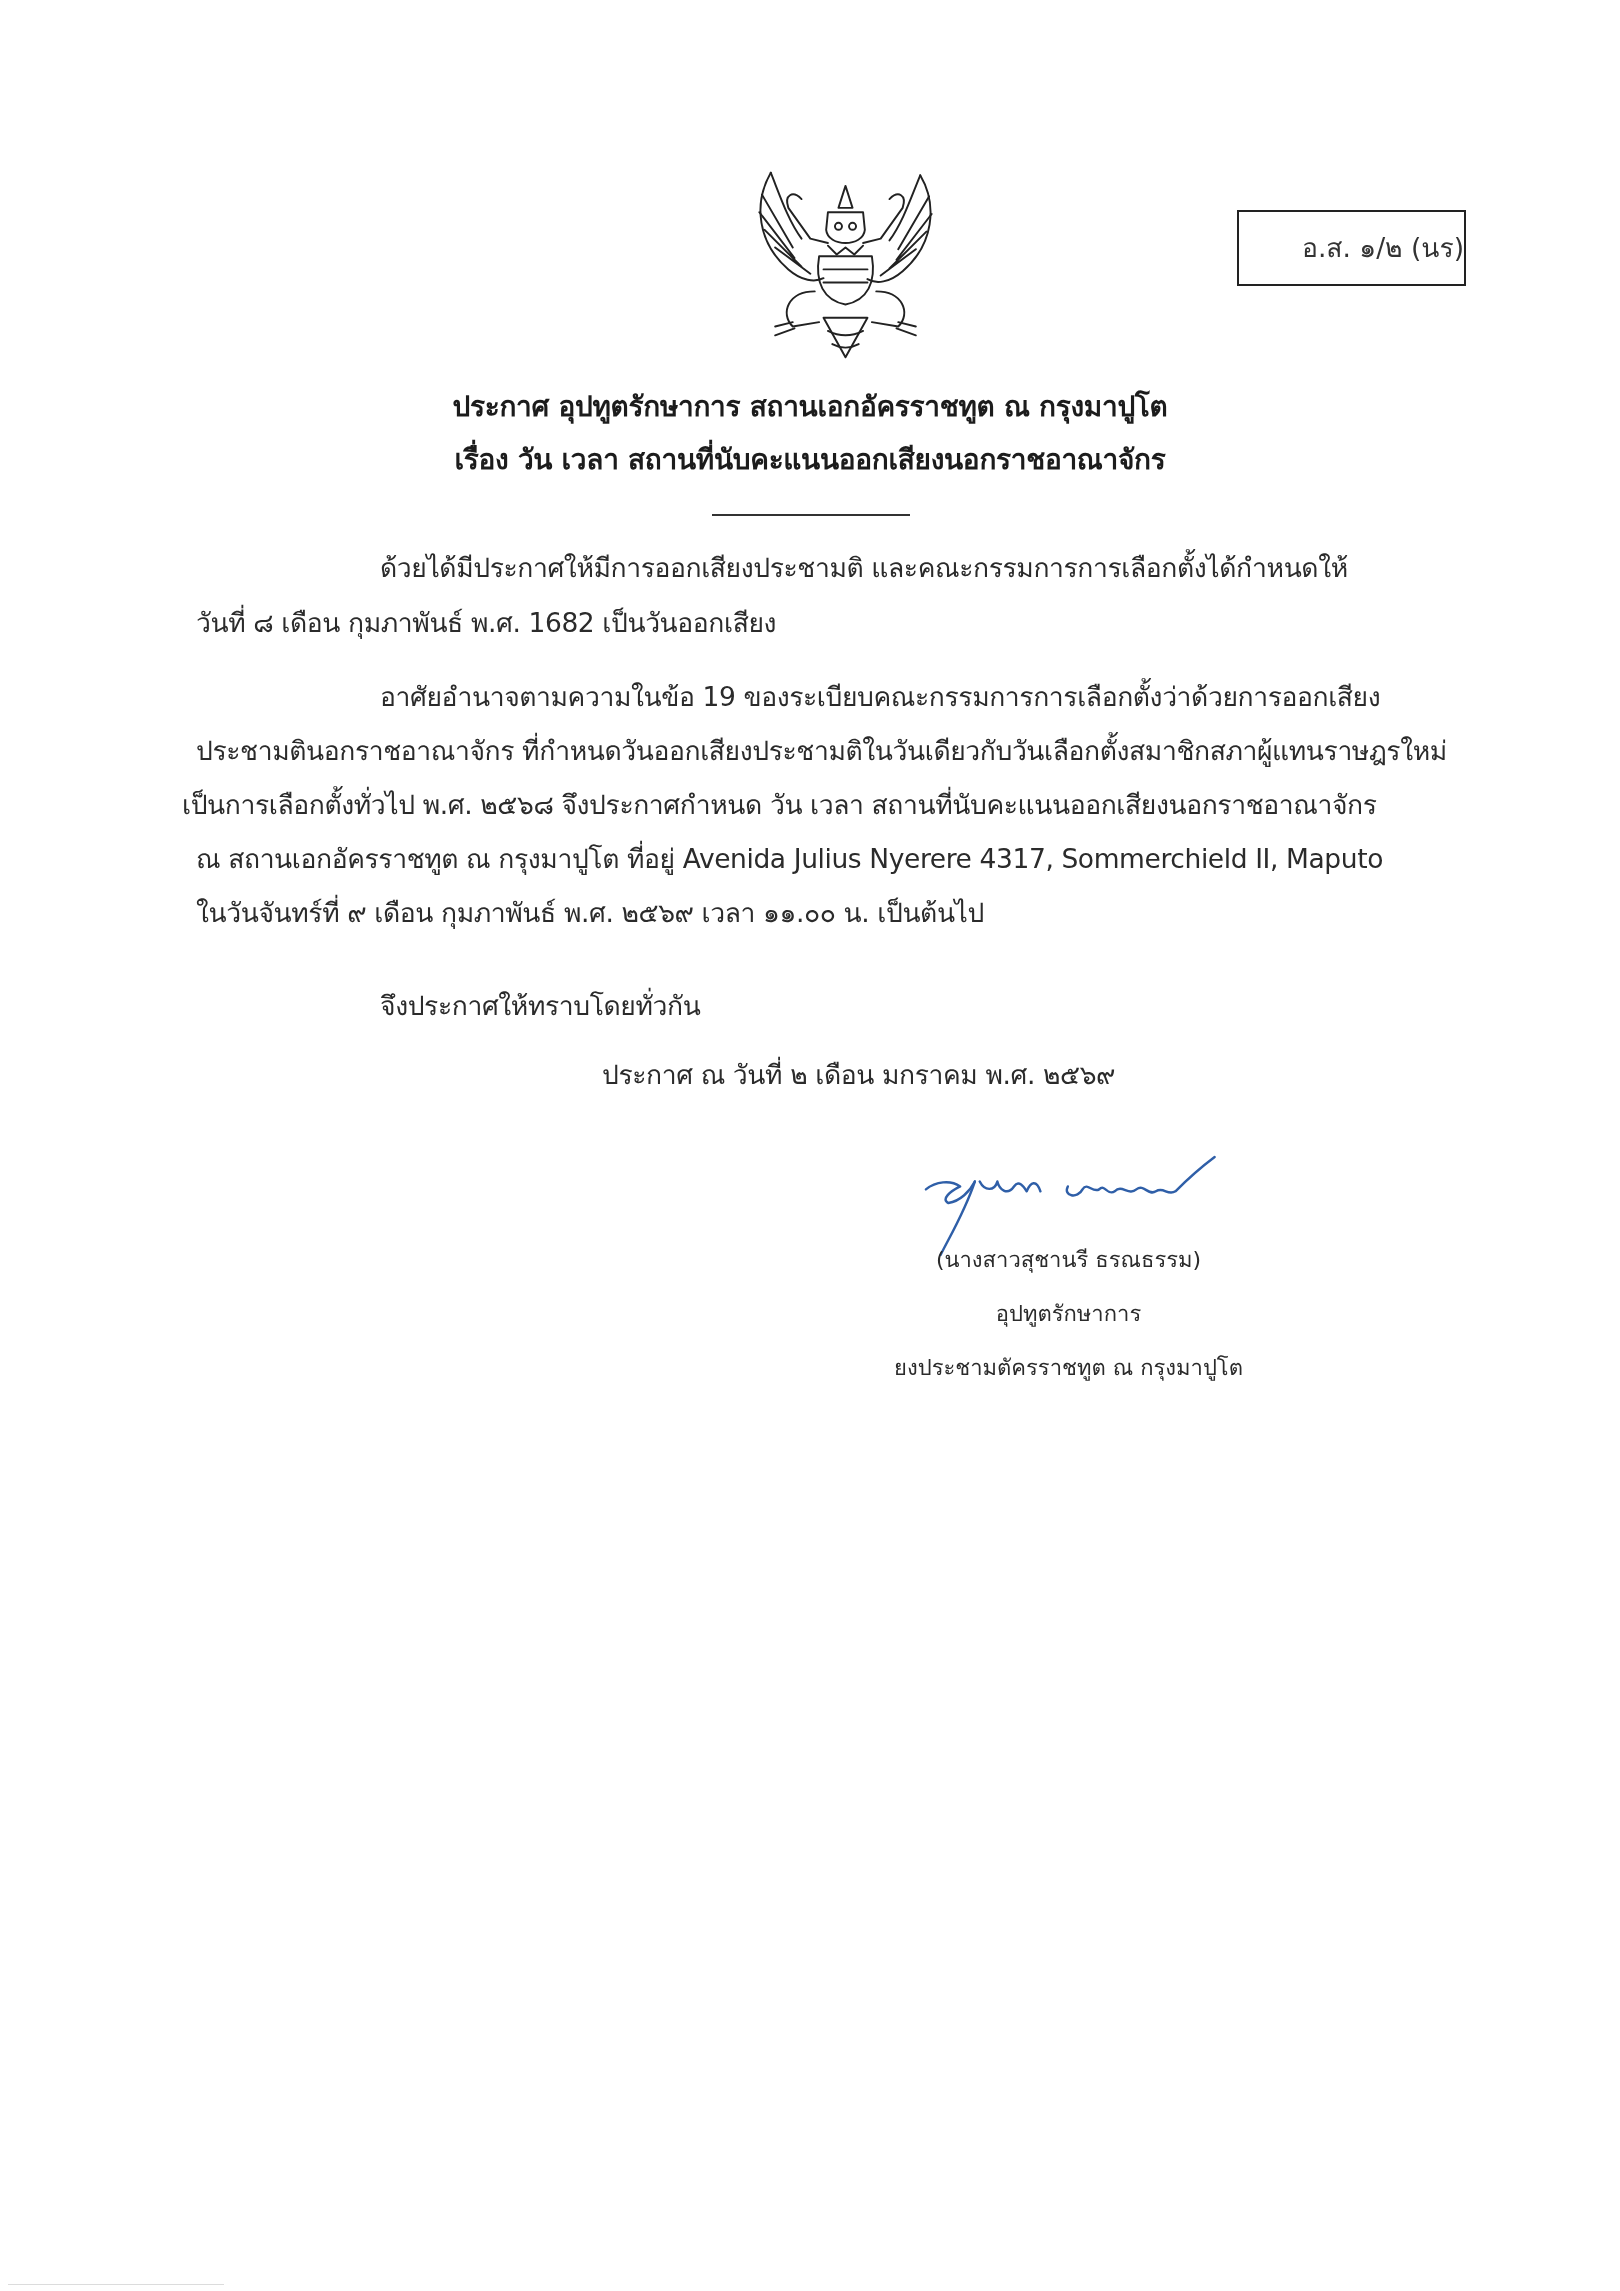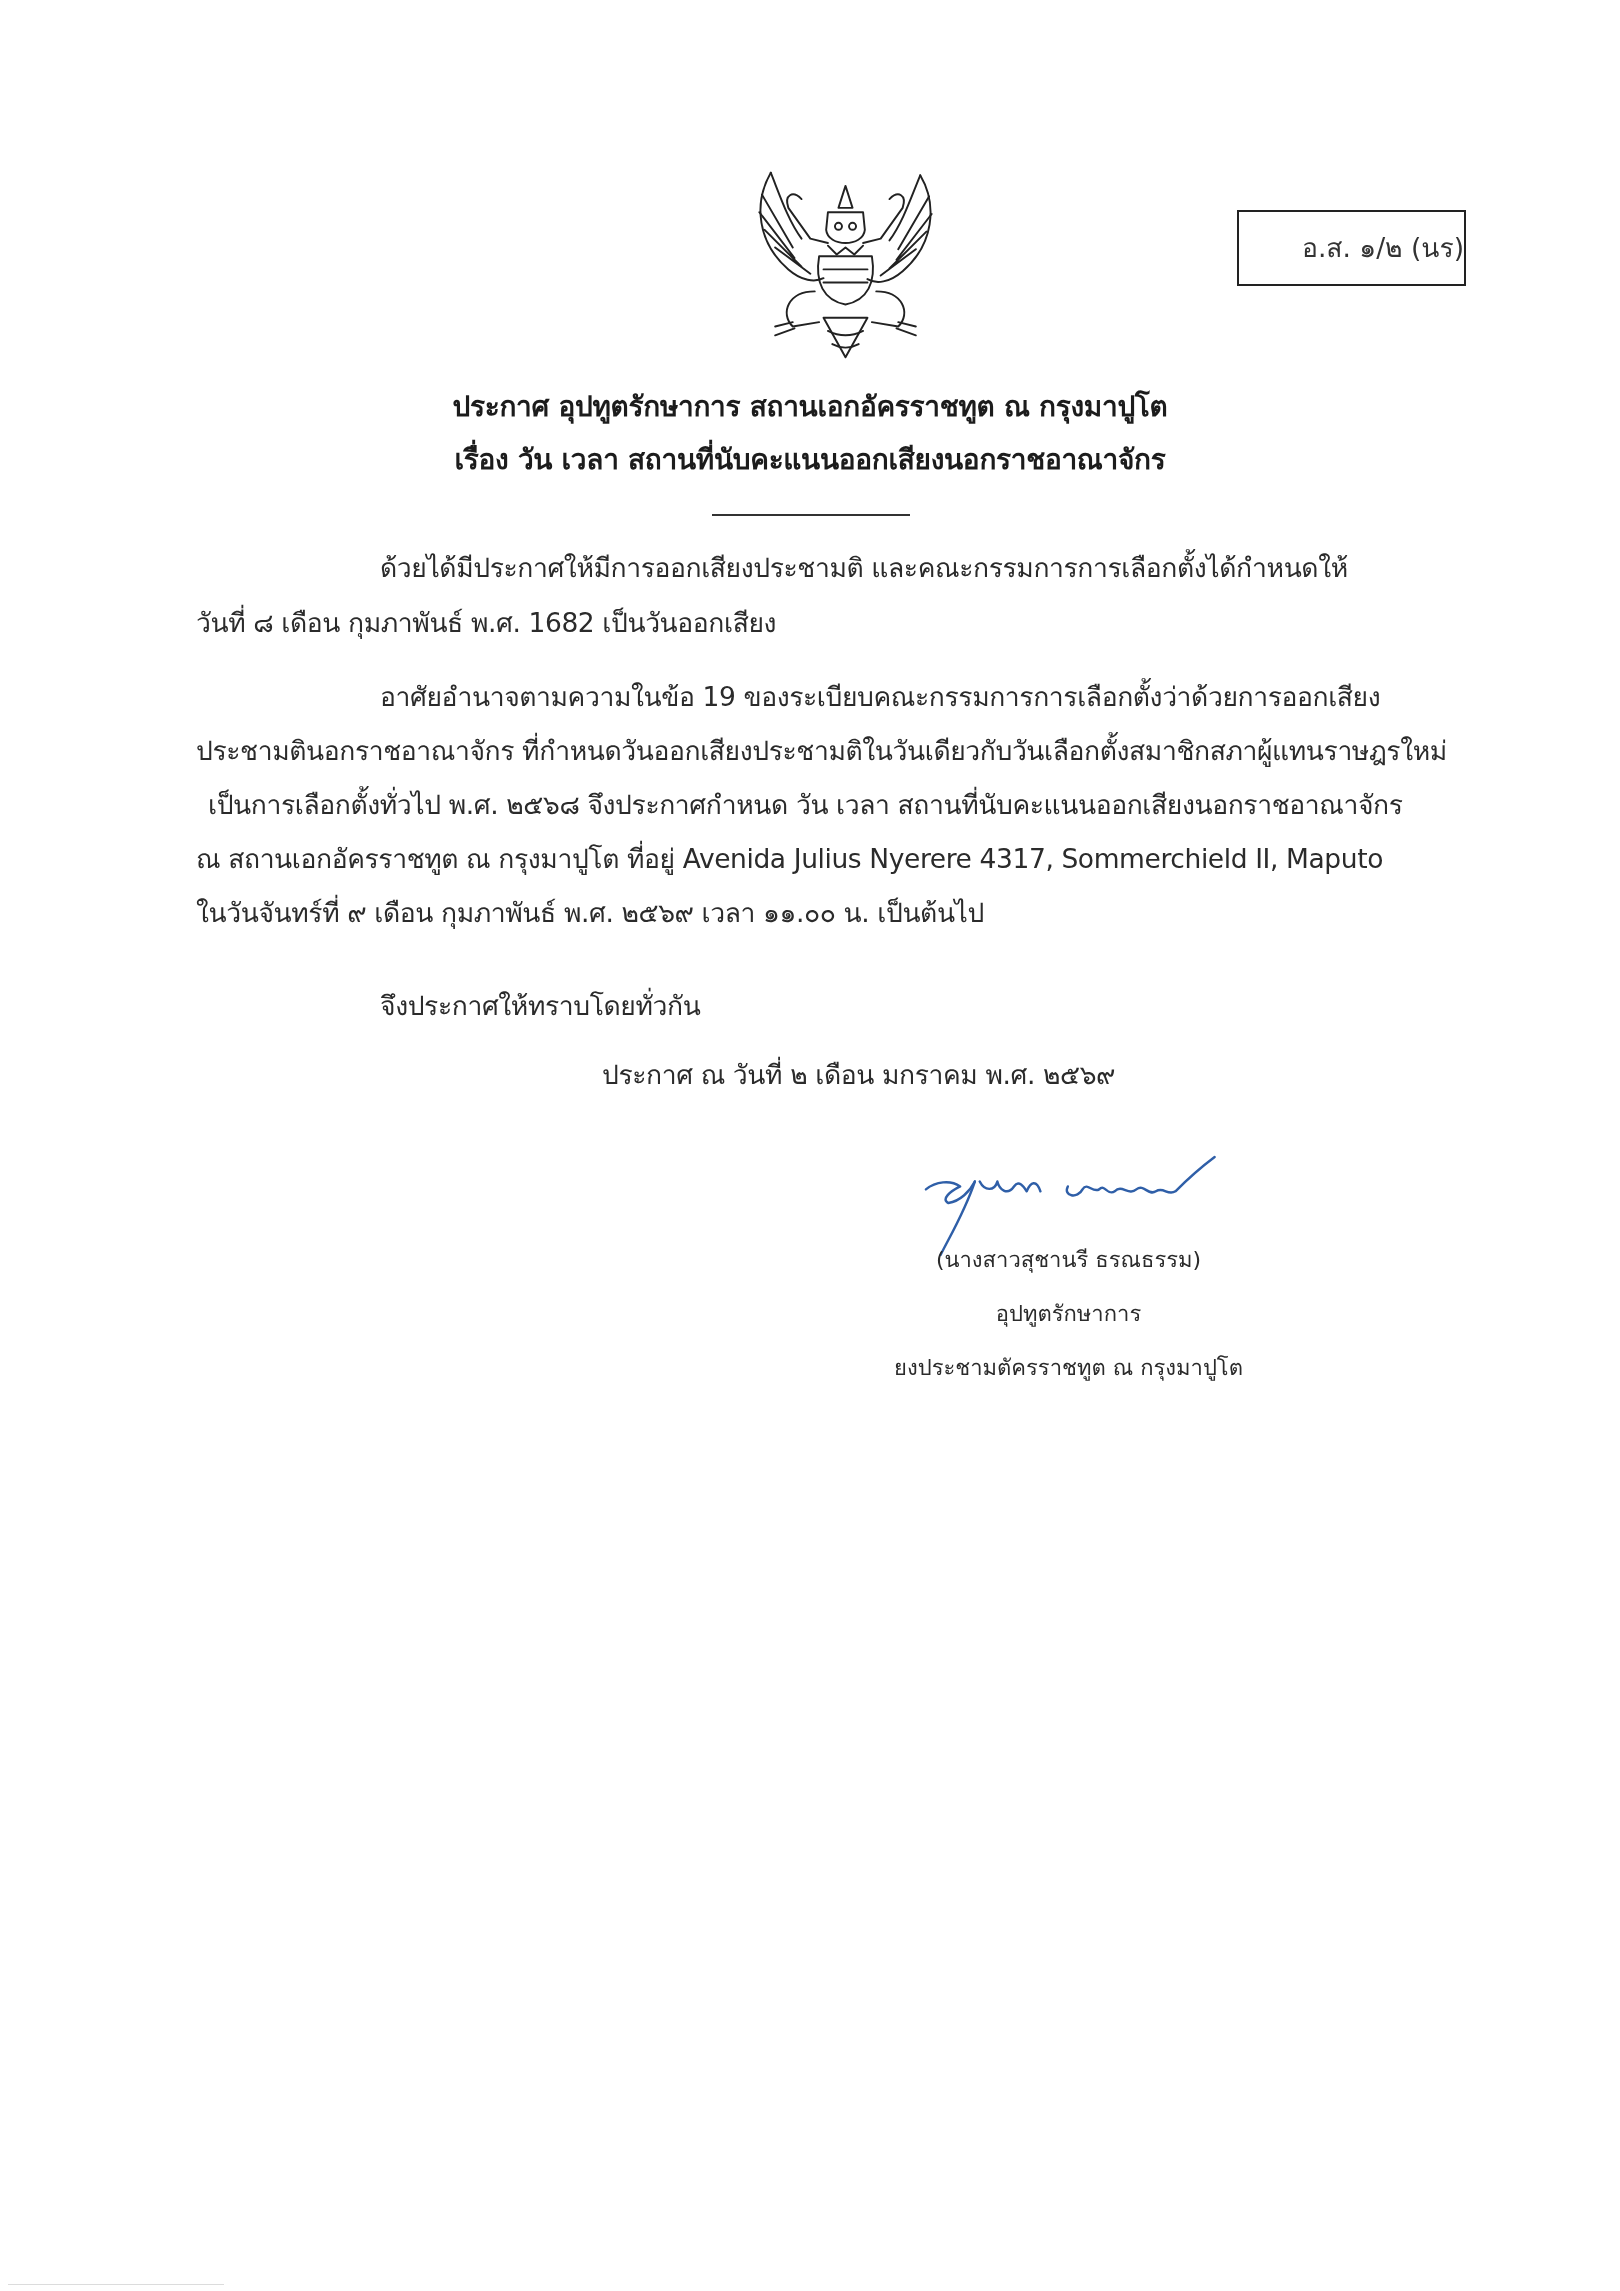--- a/index.html
+++ b/index.html
@@ -77,21 +77,21 @@
 
   <div class="title t1">ประกาศ อุปทูตรักษาการ สถานเอกอัครราชทูต ณ กรุงมาปูโต</div>
   <div class="title t2">เรื่อง วัน เวลา สถานที่นับคะแนนออกเสียงนอกราชอาณาจักร</div>
   <div class="title-rule"></div>
 
   <div class="line" style="left:380px; top:547px;">ด้วยได้มีประกาศให้มีการออกเสียงประชามติ และคณะกรรมการการเลือกตั้งได้กำหนดให้</div>
   <div class="line" style="left:196px; top:602px;">วันที่ ๘ เดือน กุมภาพันธ์ พ.ศ. 1682 เป็นวันออกเสียง</div>
 
   <div class="line" style="left:380px; top:676px;">อาศัยอำนาจตามความในข้อ 19 ของระเบียบคณะกรรมการการเลือกตั้งว่าด้วยการออกเสียง</div>
   <div class="line" style="left:196px; top:730px;">ประชามตินอกราชอาณาจักร ที่กำหนดวันออกเสียงประชามติในวันเดียวกับวันเลือกตั้งสมาชิกสภาผู้แทนราษฎรใหม่</div>
-  <div class="line" style="left:208px; top:784px;text-align:center;">เป็นการเลือกตั้งทั่วไป พ.ศ. ๒๕๖๘ จึงประกาศกำหนด วัน เวลา สถานที่นับคะแนนออกเสียงนอกราชอาณาจักร</div>
+  <div class="line" style="left:182px; top:784px;text-align:center;">เป็นการเลือกตั้งทั่วไป พ.ศ. ๒๕๖๘ จึงประกาศกำหนด วัน เวลา สถานที่นับคะแนนออกเสียงนอกราชอาณาจักร</div>
   <div class="line" style="left:196px; top:838px;">ณ สถานเอกอัครราชทูต ณ กรุงมาปูโต ที่อยู่ Avenida Julius Nyerere 4317, Sommerchield II, Maputo</div>
   <div class="line" style="left:196px; top:892px;">ในวันจันทร์ที่ ๙ เดือน กุมภาพันธ์ พ.ศ. ๒๕๖๙ เวลา ๑๑.๐๐ น. เป็นต้นไป</div>
 
   <div class="line" style="left:380px; top:985px;">จึงประกาศให้ทราบโดยทั่วกัน</div>
   <div class="line" style="left:602px; top:1054px;">ประกาศ  ณ  วันที่ ๒ เดือน มกราคม พ.ศ. ๒๕๖๙</div>
 
   <svg class="signature" viewBox="0 0 330 110">
     <g fill="none" stroke="#2f5fa8" stroke-width="2.5" stroke-linecap="round" stroke-linejoin="round">
       <path d="M5 38 C15 30, 30 28, 40 35 C30 40, 20 48, 28 52 C40 50, 50 40, 55 30"></path>
       <path d="M55 30 C45 60, 30 85, 20 105"></path>

